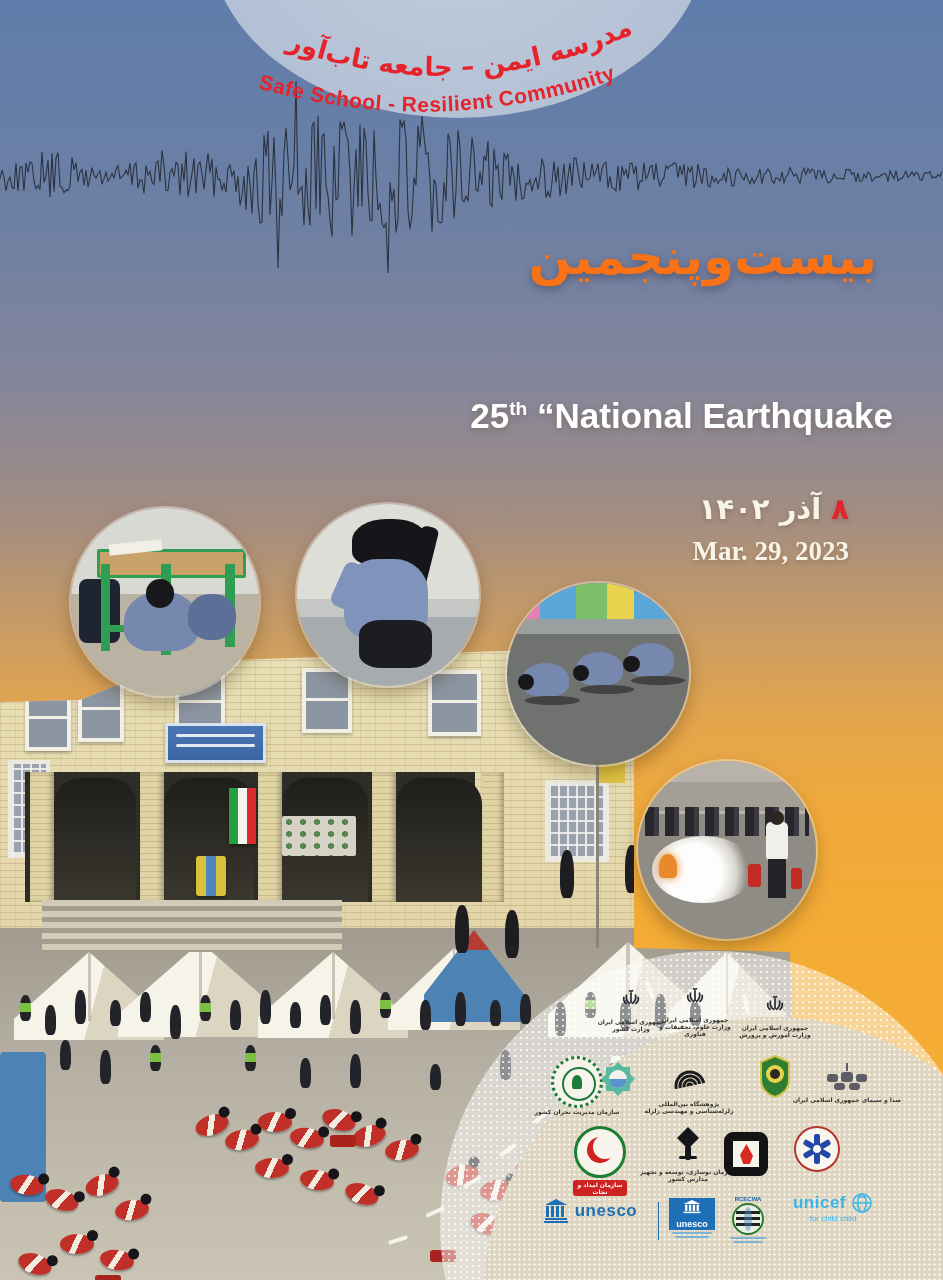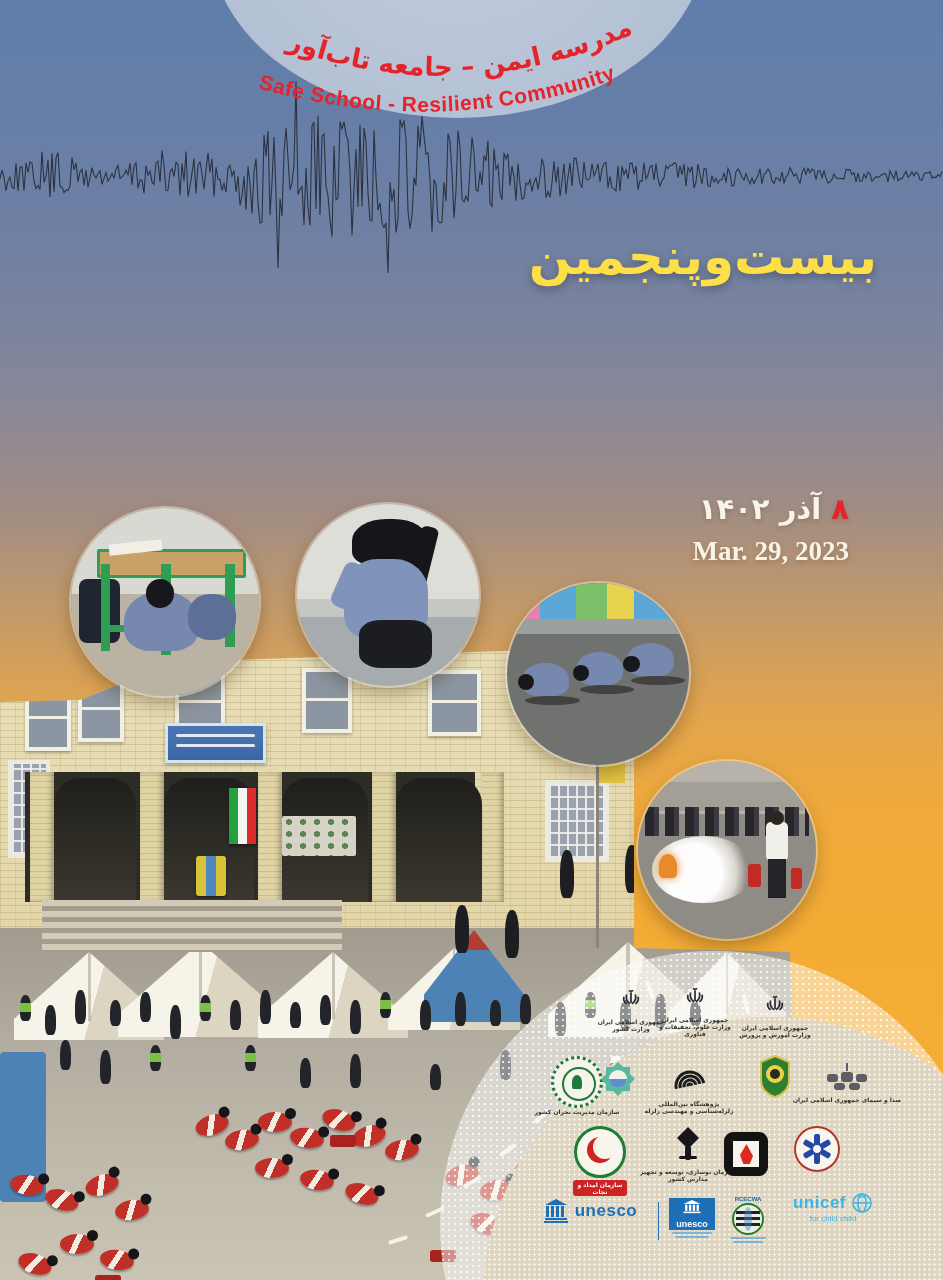--- a/index.html
+++ b/index.html
@@ -10,21 +10,21 @@
   .bg{left:0;top:0;width:943px;height:1280px;z-index:0;
       background:linear-gradient(180deg,#5f7dab 0%,#6e80a3 18%,#85869b 30%,#a28d83 40%,
                  #c59a68 48%,#e3a54d 56%,#f1aa3a 64%,#f4ac35 75%,#f6ae32 100%);}
   .top-ellipse{left:210px;top:-238px;width:496px;height:356px;border-radius:50%;z-index:1;
       background:radial-gradient(ellipse at 50% 30%,#c6d0e0 0%,#b7c3d6 60%,#aebcd2 100%);}
   .arc-svg{left:0;top:0;z-index:3;}
   .arc-fa{font-family:"DejaVu Sans",sans-serif;font-weight:bold;font-size:26px;}
   .arc-en{font-family:"Liberation Sans",sans-serif;font-weight:bold;font-size:21px;letter-spacing:.5px;}
   .seismo{left:0;top:60px;z-index:2;}
   
-  .headline-fa{right:66px;top:224px;z-index:8;text-align:right;direction:rtl;color:#fde047;
+  .headline-fa{right:66px;top:224px;z-index:8;text-align:right;direction:rtl;color:#f97316;
       font-weight:bold;text-shadow:0 3px 9px rgba(45,45,70,.45);}
   .headline-fa .l1{font-size:50px;line-height:66px;}
   .headline-fa .l2{font-size:45px;line-height:62px;}
   .headline-en{right:50px;top:386px;z-index:8;text-align:right;color:#fff;
       font-family:"Liberation Sans",sans-serif;font-weight:bold;font-size:35px;line-height:45px;
       text-shadow:0 2px 6px rgba(80,60,30,.35);}
   .headline-en sup{font-size:.55em;}
   .date-fa{right:94px;top:492px;z-index:8;direction:rtl;text-align:right;color:#f8f4e8;
       font-weight:bold;font-size:29px;text-shadow:0 2px 5px rgba(90,60,20,.3);}
   .date-en{right:94px;top:536px;z-index:8;text-align:right;color:#f8f4e8;
@@ -102,20 +102,21 @@
   </svg>
 
   <svg class="abs seismo" width="943" height="260">
     <polyline id="seisline" fill="none" stroke="#262c38" stroke-width="1.1" opacity="0.92" points="0,118.9 2,110.0 4,117.3 6,130.6 8,121.2 10,116.9 12,127.1 14,128.5 16,103.2 18,130.9 20,107.3 22,106.8 24,130.8 26,102.8 28,112.5 30,101.9 32,103.2 34,121.2 36,128.7 38,125.3 40,129.5 42,91.8 44,122.5 46,115.8 48,100.0 50,136.9 52,93.4 54,131.6 56,98.2 58,92.7 60,126.4 62,127.2 64,132.6 66,130.1 68,130.4 70,126.1 72,97.4 74,109.8 76,102.9 78,121.7 80,111.9 82,109.3 84,125.3 86,110.2 88,127.2 90,117.7 92,107.6 94,115.0 96,117.9 98,113.8 100,110.9 102,124.4 104,118.4 106,112.5 108,121.2 110,118.1 112,113.6 114,117.8 116,109.5 118,105.5 120,118.4 122,116.7 124,114.8 126,110.2 128,114.6 130,103.2 132,124.6 134,106.2 136,103.0 138,128.4 140,119.8 142,120.5 144,133.1 146,105.7 148,115.2 150,111.3 152,121.9 154,124.4 156,103.2 158,101.0 160,121.9 162,90.5 164,104.7 166,130.6 168,130.3 170,112.3 172,108.7 174,116.5 176,102.3 178,104.4 180,135.2 182,103.8 184,121.3 186,91.5 188,136.7 190,126.2 192,113.2 194,98.6 196,133.2 198,105.1 200,101.9 202,113.8 204,129.3 206,109.6 208,93.1 210,112.5 212,99.0 214,136.6 216,107.0 218,119.0 220,119.5 222,130.5 224,123.7 226,132.0 228,108.1 230,105.1 232,115.8 234,110.7 236,131.9 238,116.4 240,145.3 242,135.8 244,116.3 246,149.9 248,106.4 250,123.8 252,153.8 254,112.1 256,98.5 258,143.5 260,163.0 262,162.1 264,75.0 266,96.2 268,70.9 270,155.1 272,122.5 274,77.0 276,133.7 278,207.9 280,138.5 282,156.1 284,92.7 286,67.7 288,98.0 290,129.9 292,122.9 294,104.7 296,21.0 298,134.6 300,129.4 302,126.6 304,165.0 306,107.8 308,147.7 310,165.5 312,66.1 314,61.9 316,149.0 318,55.6 320,155.1 322,76.7 324,73.9 326,126.1 328,135.6 330,159.9 332,176.8 334,86.0 336,139.6 338,138.2 340,61.6 342,68.9 344,61.6 346,74.3 348,80.4 350,111.9 352,175.6 354,128.0 356,89.1 358,147.1 360,64.8 362,146.2 364,68.0 366,81.3 368,133.0 370,160.1 372,160.7 374,70.2 376,117.6 378,150.1 380,142.8 382,163.1 384,167.7 386,162.8 388,213.1 390,122.0 392,141.4 394,129.0 396,172.4 398,159.3 400,59.4 402,67.0 404,60.3 406,80.1 408,151.1 410,168.8 412,155.8 414,117.5 416,125.2 418,65.7 420,87.5 422,56.0 424,76.0 426,94.1 428,93.0 430,119.6 432,171.7 434,119.5 436,124.9 438,161.1 440,163.0 442,162.4 444,122.3 446,141.2 448,73.7 450,80.8 452,113.3 454,158.3 456,130.5 458,70.4 460,87.2 462,139.1 464,141.8 466,136.1 468,141.4 470,108.2 472,77.2 474,92.6 476,129.9 478,131.2 480,111.9 482,125.0 484,95.8 486,100.6 488,80.8 490,142.8 492,146.4 494,88.8 496,108.9 498,105.2 500,133.1 502,139.6 504,92.8 506,98.9 508,93.8 510,125.8 512,106.1 514,116.5 516,140.6 518,103.5 520,124.7 522,139.1 524,138.0 526,122.9 528,124.6 530,119.8 532,131.4 534,122.4 536,118.1 538,129.1 540,116.6 542,98.7 544,106.4 546,137.6 548,131.6 550,137.3 552,122.7 554,101.2 556,122.8 558,106.5 560,136.3 562,121.5 564,103.8 566,134.1 568,116.7 570,103.1 572,126.0 574,98.1 576,98.3 578,110.6 580,123.2 582,127.7 584,102.0 586,118.9 588,119.9 590,117.8 592,103.5 594,115.8 596,111.4 598,103.7 600,121.8 602,108.9 604,103.6 606,102.5 608,127.8 610,116.4 612,127.7 614,128.6 616,130.7 618,105.9 620,131.0 622,106.0 624,114.7 626,109.7 628,119.0 630,103.4 632,103.1 634,114.2 636,105.8 638,129.9 640,120.8 642,121.5 644,102.9 646,119.0 648,114.8 650,107.0 652,105.3 654,120.0 656,103.6 658,119.0 660,126.0 662,120.4 664,117.7 666,105.9 668,108.6 670,105.3 672,105.5 674,102.8 676,103.7 678,117.7 680,105.9 682,114.9 684,104.2 686,126.3 688,107.3 690,111.9 692,106.4 694,128.2 696,122.2 698,104.1 700,114.6 702,124.0 704,108.6 706,109.0 708,125.9 710,126.8 712,115.6 714,121.9 716,118.4 718,123.4 720,119.7 722,119.8 724,112.9 726,122.3 728,108.4 730,113.1 732,126.2 734,125.1 736,111.6 738,109.0 740,112.3 742,117.3 744,120.0 746,113.6 748,119.4 750,123.8 752,118.1 754,123.3 756,119.4 758,115.5 760,109.0 762,123.7 764,114.2 766,112.6 768,109.1 770,112.0 772,120.7 774,123.3 776,117.7 778,118.6 780,121.0 782,111.8 784,122.7 786,116.8 788,114.5 790,107.5 792,111.7 794,116.1 796,113.8 798,118.9 800,123.3 802,112.8 804,108.3 806,114.3 808,108.2 810,112.7 812,109.1 814,110.5 816,119.7 818,110.8 820,110.8 822,117.5 824,111.0 826,117.9 828,123.1 830,122.1 832,119.4 834,114.1 836,117.6 838,118.7 840,118.3 842,118.6 844,119.1 846,109.5 848,109.9 850,109.6 852,114.5 854,112.8 856,121.9 858,113.2 860,121.4 862,121.1 864,114.3 866,118.0 868,112.1 870,113.8 872,121.1 874,118.8 876,116.7 878,117.5 880,116.2 882,114.7 884,113.5 886,114.2 888,121.8 890,110.7 892,114.9 894,119.0 896,110.7 898,120.8 900,118.6 902,118.6 904,114.9 906,111.4 908,117.2 910,115.4 912,112.0 914,115.8 916,112.3 918,113.6 920,119.5 922,120.3 924,113.9 926,112.6 928,113.2 930,111.7 932,118.1 934,116.9 936,117.7 938,114.4 940,116.5 942,111.6"></polyline>
   </svg>
 
   <div class="abs headline-fa" lang="fa" dir="rtl">
     <div class="l1">بیست‌وپنجمین</div>
   </div>
   <div class="abs headline-en">
+    <div><span>25</span><sup>th</sup><span> “National Earthquake</span></div>
   </div>
   <div class="abs date-fa" lang="fa" dir="rtl">
     <span class="red">۸</span>
     <span>آذر ۱۴۰۲</span>
   </div>
   <div class="abs date-en">Mar. 29, 2023</div>
 
   <div class="abs photo-main">
     <div class="abs bld-wall"></div>
     <div class="abs yard"></div>

